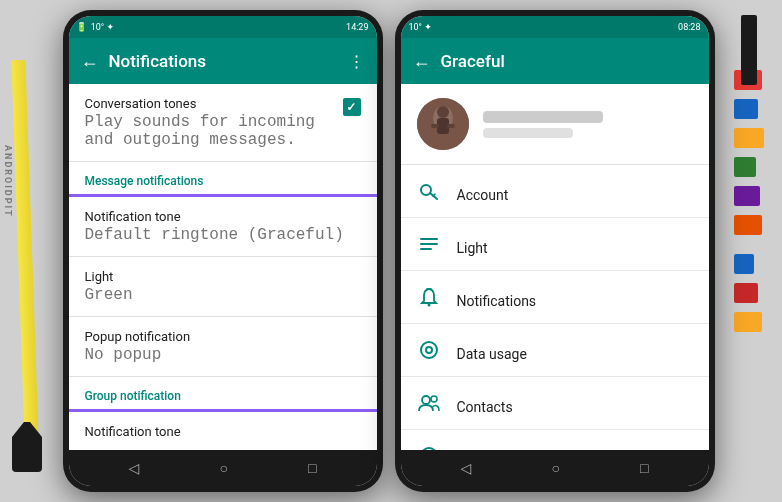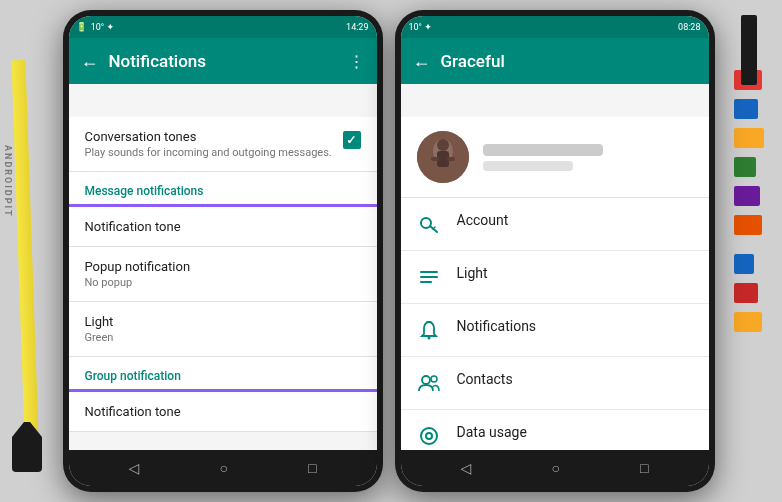--- a/index.html
+++ b/index.html
@@ -127,38 +127,38 @@
       color: white;
       font-size: 16px;
       cursor: pointer;
     }
 
     
     .content {
       flex: 1;
       background: #f5f5f5;
       overflow: hidden;
-      margin-top: 33px;
     }
 
     
     .setting-item {
       padding: 12px 16px;
       border-bottom: 1px solid #e0e0e0;
       background: white;
     }
     .setting-item-title {
       font-size: 13px;
       color: #212121;
       font-weight: 400;
     }
     .setting-item-subtitle {
-      font-size: 11px;
+      font-size: 16px;
       color: #757575;
       margin-top: 2px;
+      font-family: Liberation Mono, monospace;
     }
     .setting-item-row {
       display: flex;
       align-items: flex-start;
       justify-content: space-between;
     }
 
     
     .checkbox-teal {
       width: 18px;
@@ -238,21 +238,21 @@
       background: #e0e0e0;
       border-radius: 4px;
       width: 90px;
     }
 
     .settings-menu-item {
       background: white;
       border-bottom: 1px solid #e8e8e8;
       padding: 14px 16px;
       display: flex;
-      align-items: flex-start;
+      align-items: flex-end;
       gap: 16px;
     }
     .menu-icon {
       width: 24px;
       height: 24px;
       display: flex;
       align-items: center;
       justify-content: center;
       color: #00897b;
       font-size: 16px;
@@ -390,31 +390,32 @@
               <div class="setting-item-subtitle">Play sounds for incoming and outgoing messages.</div>
             </div>
             <div class="checkbox-teal"></div>
           </div>
         </div>
 
         <div class="section-header">Message notifications</div>
 
         <div class="setting-item">
           <div class="setting-item-title">Notification tone</div>
-        </div>
-
+          <div class="setting-item-subtitle">Default ringtone (Graceful)</div>
+        </div>
+
+
+        <div class="setting-item">
+          <div class="setting-item-title">Light</div>
+          <div class="setting-item-subtitle">Green</div>
+        </div>
 
         <div class="setting-item">
           <div class="setting-item-title">Popup notification</div>
           <div class="setting-item-subtitle">No popup</div>
-        </div>
-
-        <div class="setting-item">
-          <div class="setting-item-title">Light</div>
-          <div class="setting-item-subtitle">Green</div>
         </div>
 
         <div class="section-header">Group notification</div>
 
         <div class="setting-item">
           <div class="setting-item-title">Notification tone</div>
 
         </div>
 
       </div>
@@ -490,48 +491,48 @@
 
         <div class="settings-menu-item">
           <div class="menu-icon">
             <svg width="20" height="20" viewBox="0 0 20 20">
               <path d="M10 2 C7 2, 5 5, 5 8 L5 14 L3 16 L17 16 L15 14 L15 8 C15 5 13 2 10 2Z" fill="none" stroke="#00897b" stroke-width="1.8"></path>
               <circle cx="10" cy="18" r="1.5" fill="#00897b"></circle>
               <line x1="8" y1="2" x2="12" y2="2" stroke="#00897b" stroke-width="1.5" stroke-linecap="round"></line>
             </svg>
           </div>
           <span class="menu-label">Notifications</span>
+        </div>
+
+        <div class="settings-menu-item">
+          <div class="menu-icon">
+            <svg width="20" height="20" viewBox="0 0 20 20">
+              <circle cx="10" cy="10" r="8" fill="none" stroke="#00897b" stroke-width="2"></circle>
+              <circle cx="10" cy="10" r="3" fill="none" stroke="#00897b" stroke-width="2"></circle>
+            </svg>
+          </div>
+          <span class="menu-label">Data usage</span>
         </div>
 
         <div class="settings-menu-item">
           <div class="menu-icon">
             <svg width="22" height="18" viewBox="0 0 22 18">
               <circle cx="8" cy="6" r="4" fill="none" stroke="#00897b" stroke-width="1.8"></circle>
               <path d="M1 17 C1 13, 4 11, 8 11 C12 11, 15 13, 15 17" fill="none" stroke="#00897b" stroke-width="1.8"></path>
               <circle cx="16" cy="5" r="3" fill="none" stroke="#00897b" stroke-width="1.5"></circle>
               <path d="M14 14 C15 12, 17 11, 19 12 C21 13, 21 15, 21 17" fill="none" stroke="#00897b" stroke-width="1.5"></path>
             </svg>
           </div>
           <span class="menu-label">Contacts</span>
         </div>
 
         <div class="settings-menu-item">
           <div class="menu-icon">
             <svg width="20" height="20" viewBox="0 0 20 20">
               <circle cx="10" cy="10" r="8" fill="none" stroke="#00897b" stroke-width="2"></circle>
-              <circle cx="10" cy="10" r="3" fill="none" stroke="#00897b" stroke-width="2"></circle>
-            </svg>
-          </div>
-          <span class="menu-label">Data usage</span>
-        </div>
-
-        <div class="settings-menu-item">
-          <div class="menu-icon">
-            <svg width="20" height="20" viewBox="0 0 20 20">
-              <circle cx="10" cy="10" r="8" fill="none" stroke="#00897b" stroke-width="2"></circle>
               <text x="10" y="15" text-anchor="middle" font-size="12" fill="#00897b" font-weight="bold">?</text>
             </svg>
           </div>
           <span class="menu-label">Help</span>
         </div>
 
       </div>
 
       <div class="bottom-nav">
         <span class="nav-btn">◁</span>

